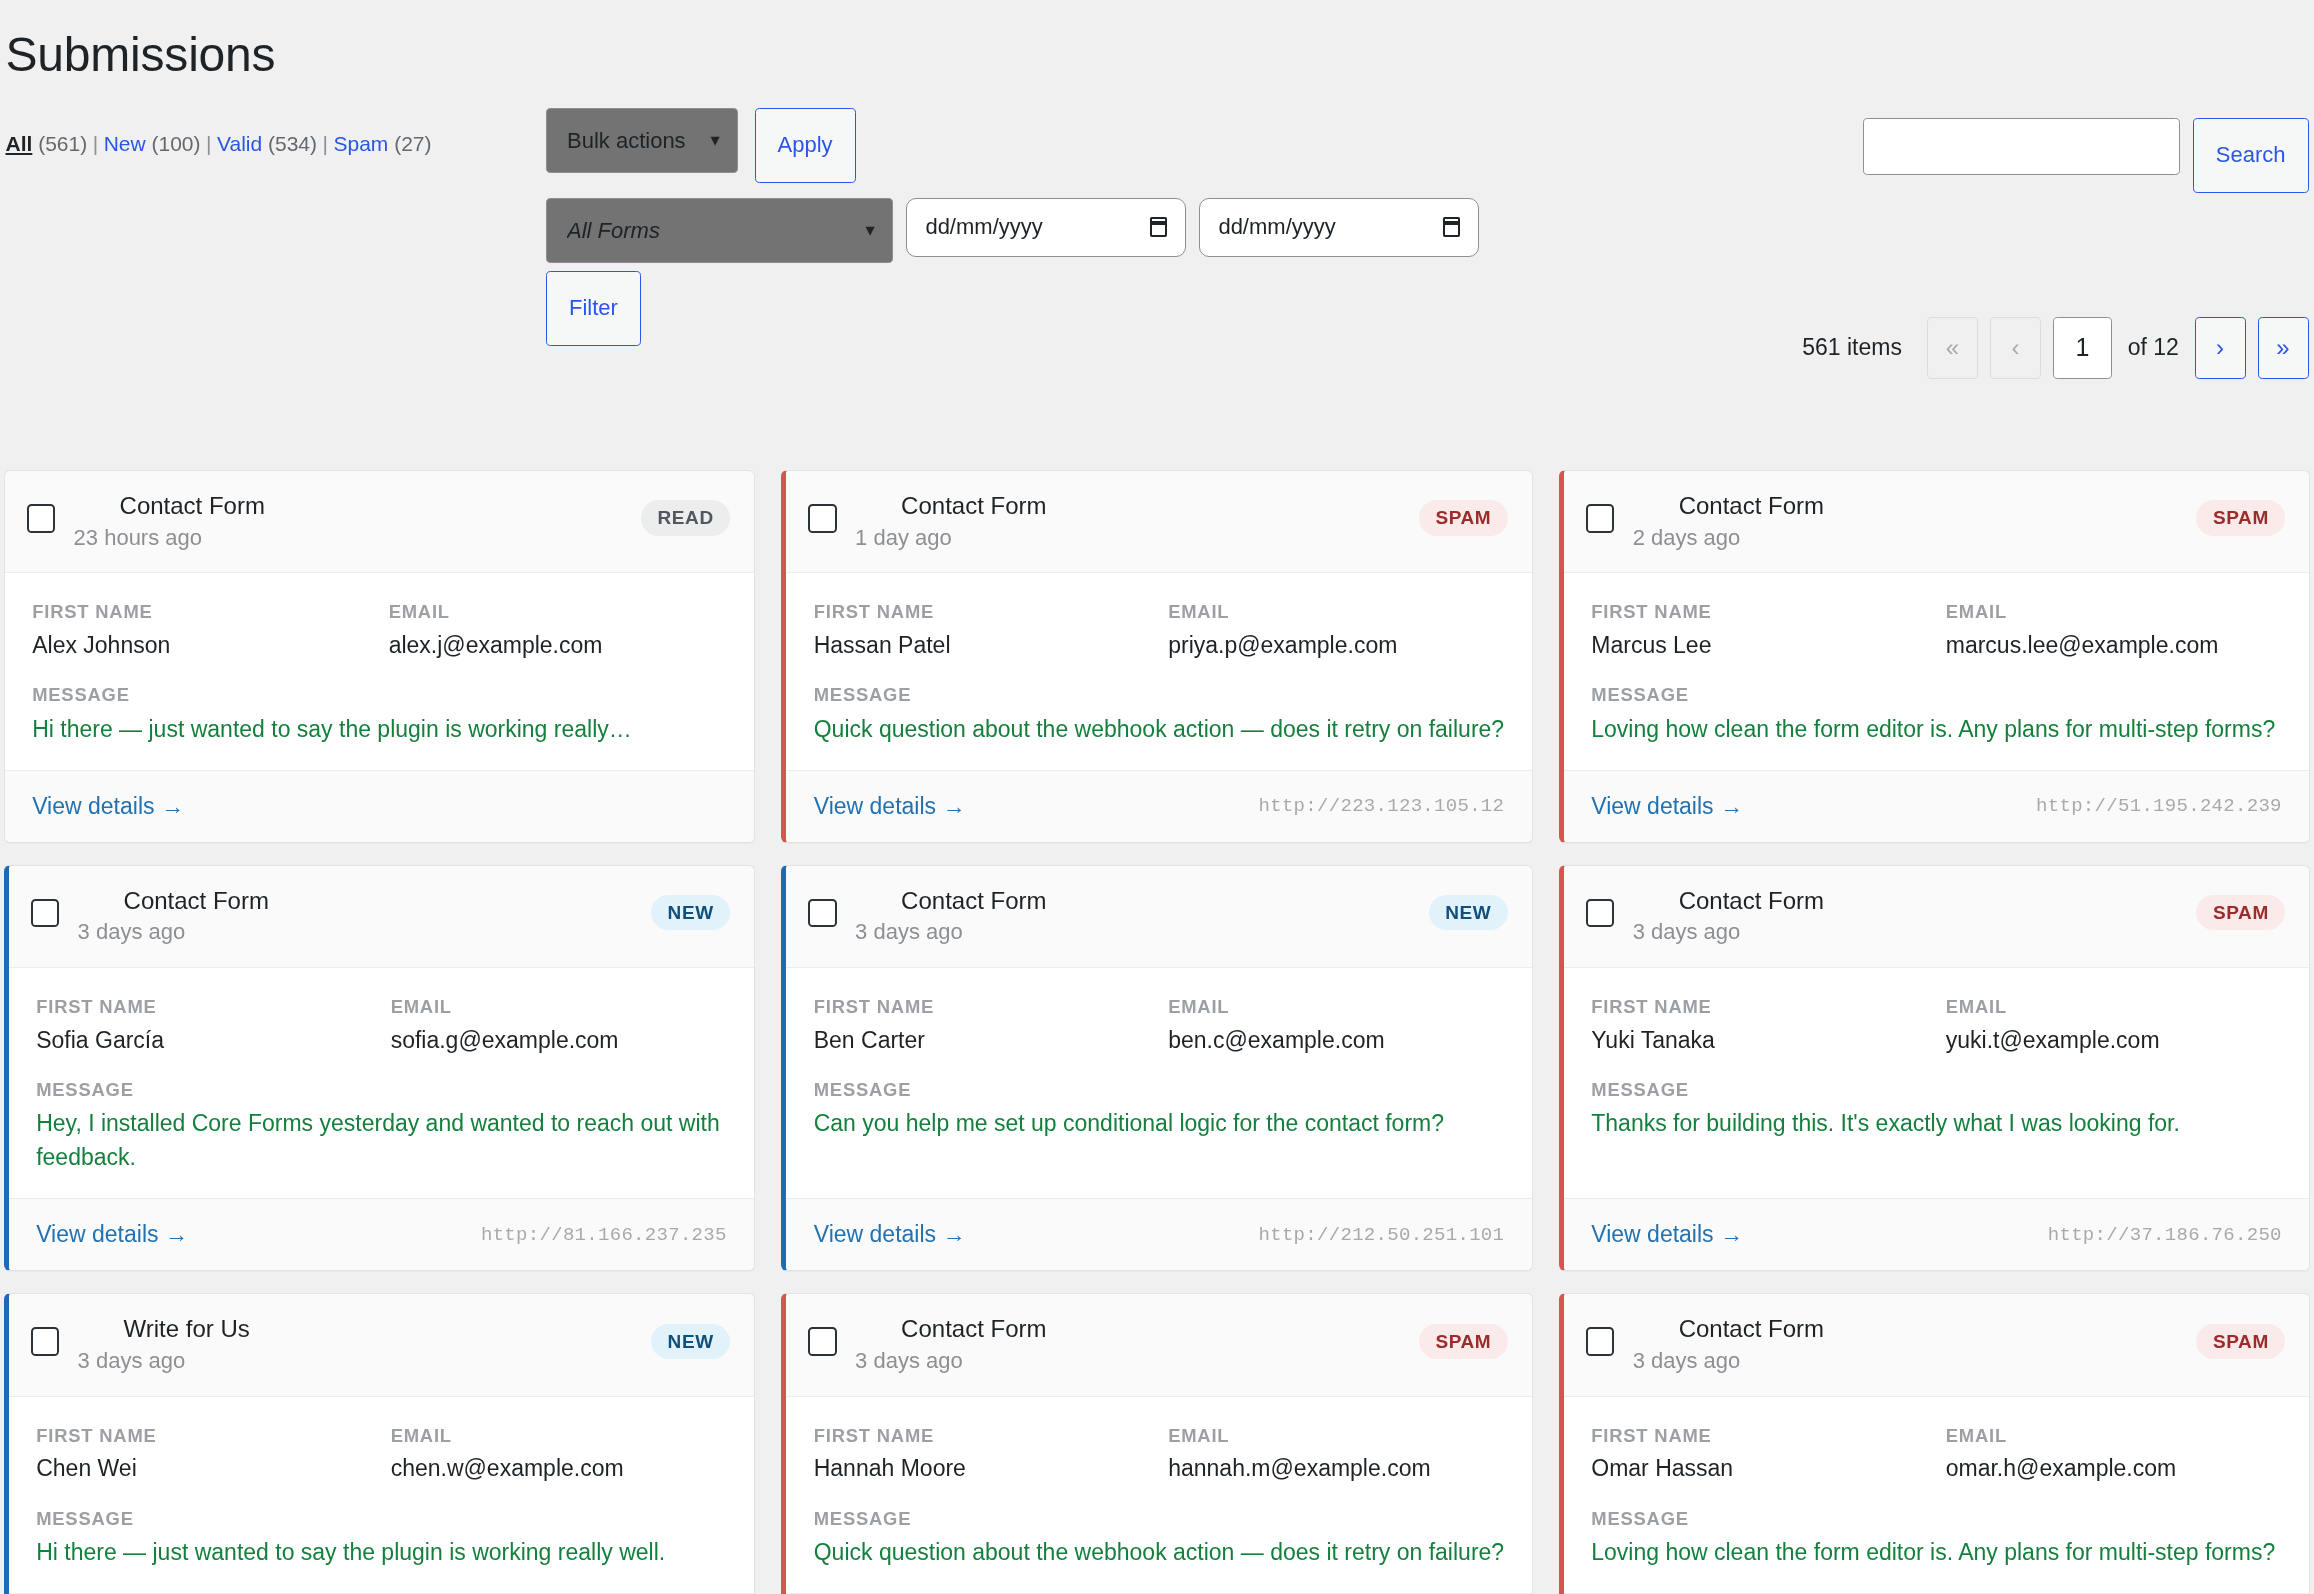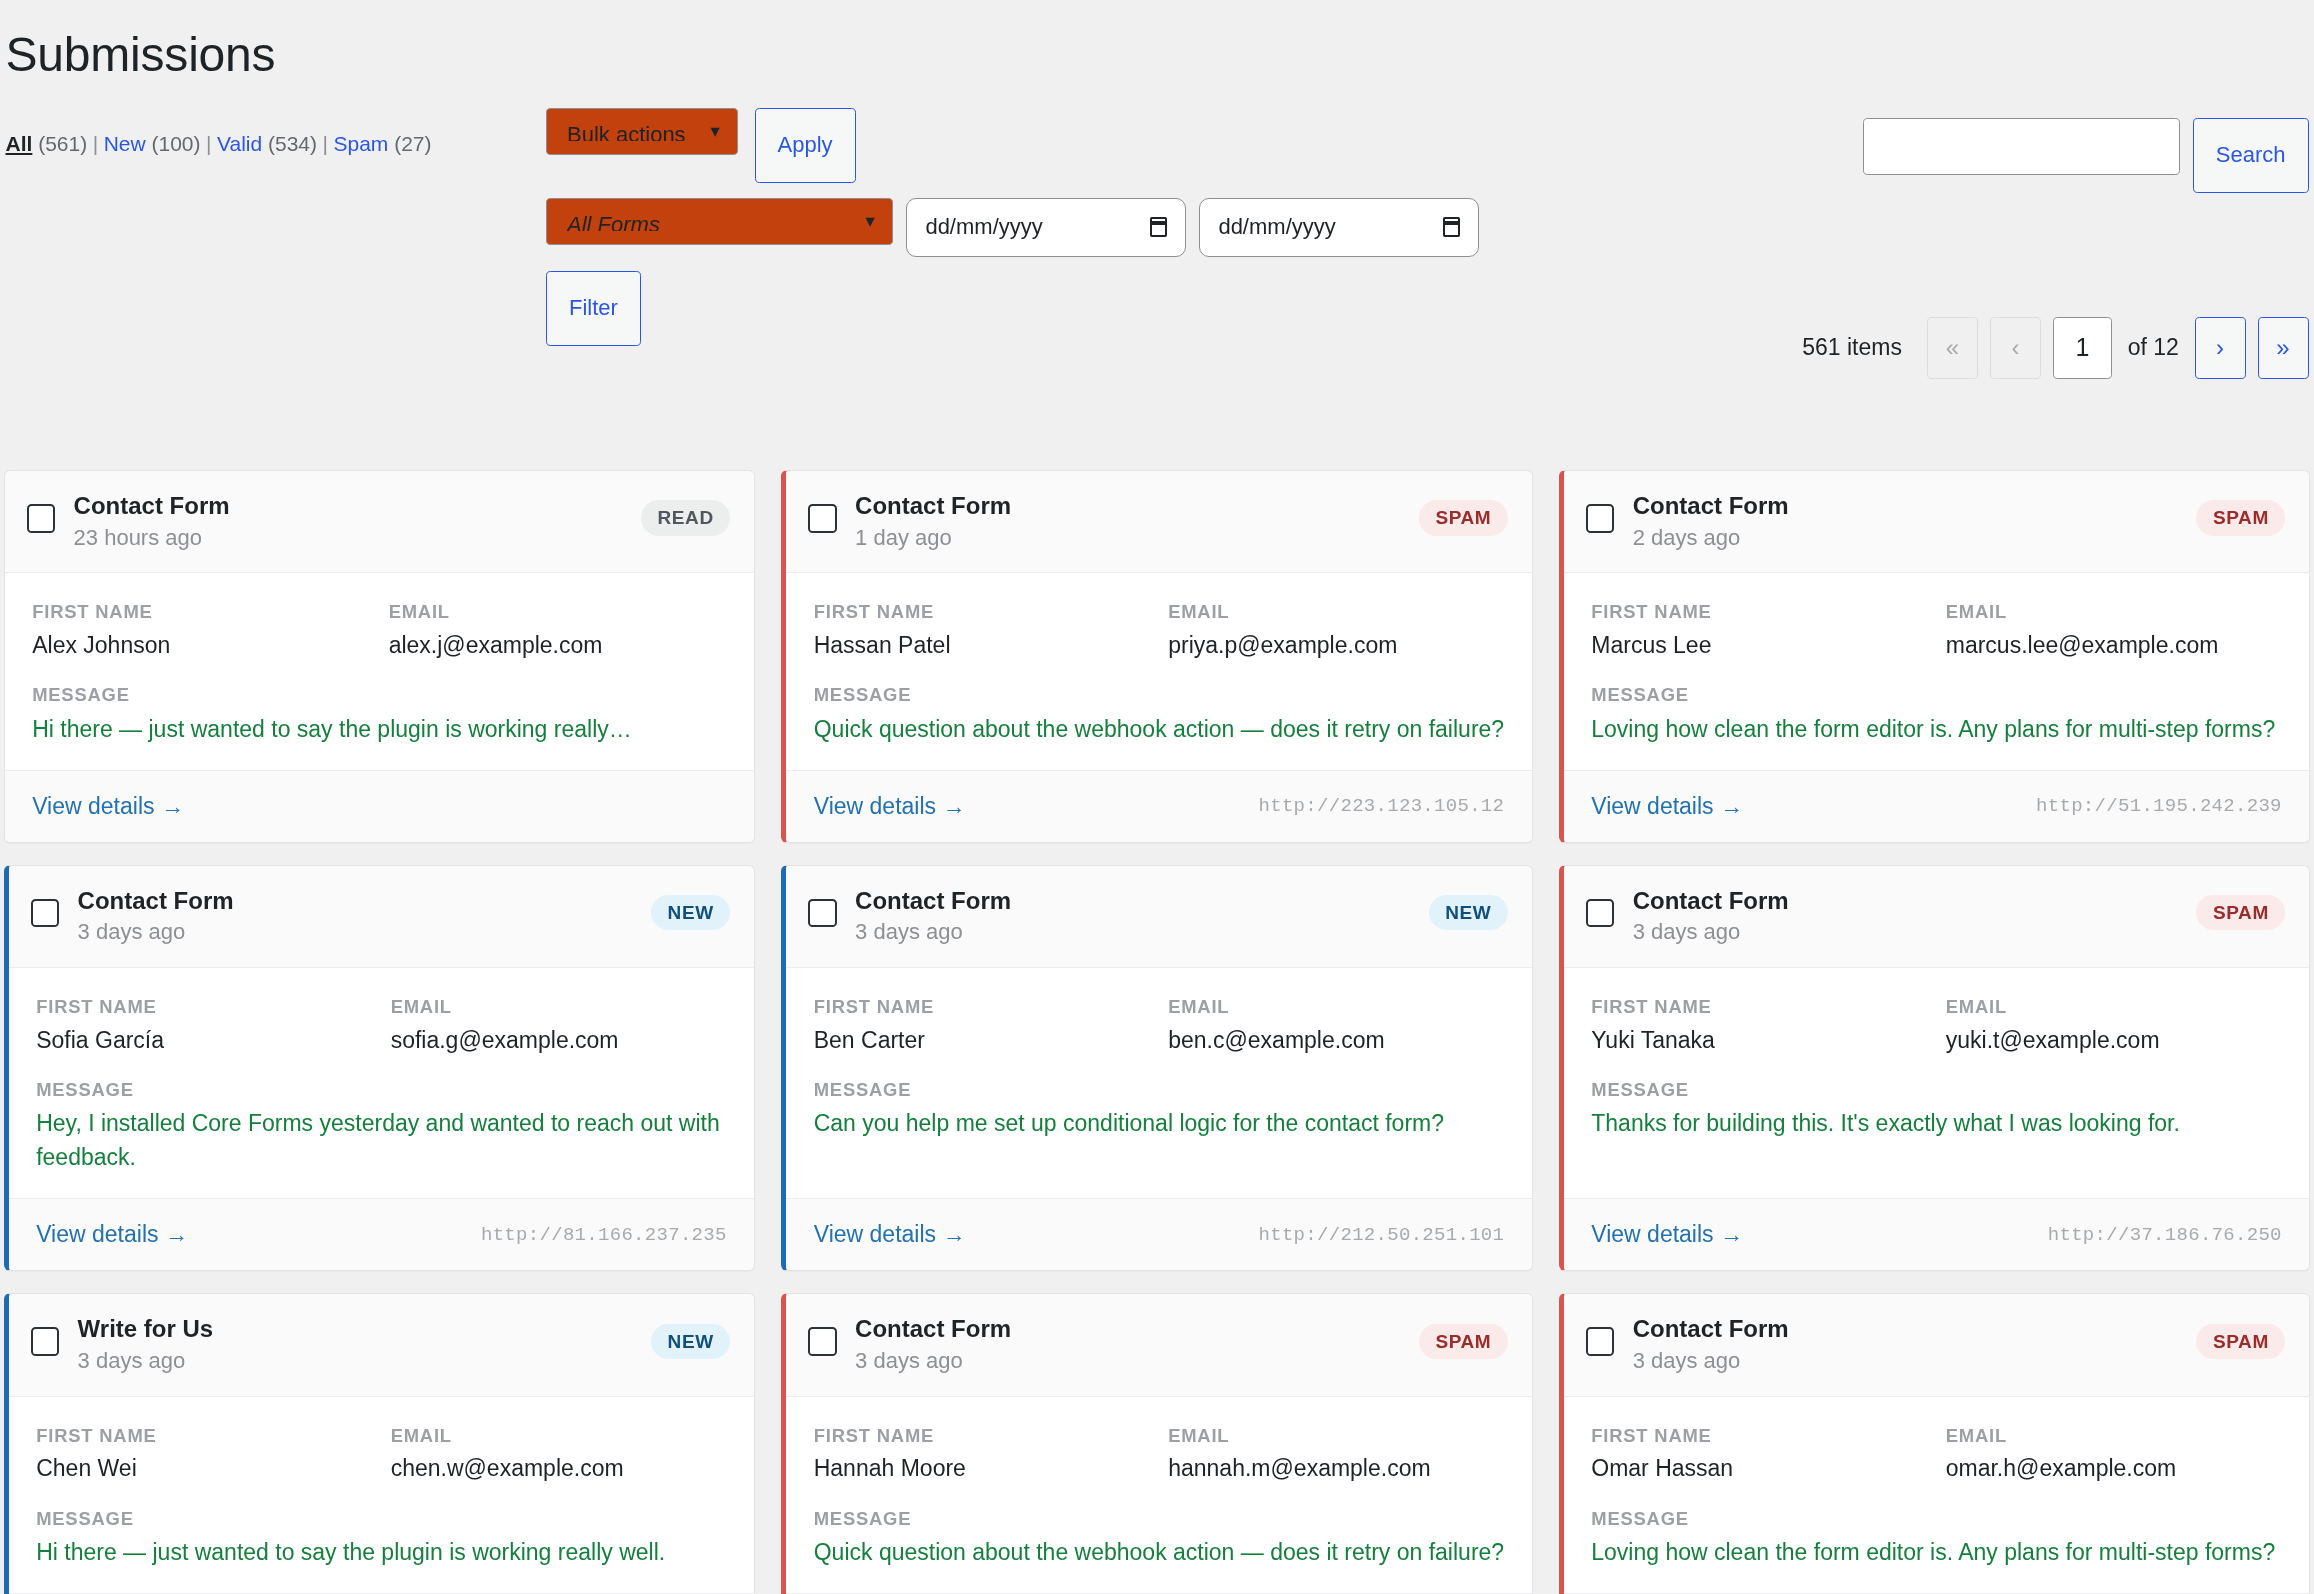--- a/index.html
+++ b/index.html
@@ -57,28 +57,28 @@
     position: absolute;
     left: 546px;
     top: 0;
     display: flex;
     align-items: flex-start;
     gap: 16.5px;
   }
   .select-box {
     appearance: none;
     -webkit-appearance: none;
-    background: #c2410c;
+    background: #737373;
     border: 1.4px solid #8c8f94;
     border-radius: 4.6px;
     font-size: 22px;
     font-family: "Liberation Sans", sans-serif;
     color: #1d2327;
     padding: 13px 51px 13px 20px;
-    height: 47px;
+    height: 65px;
     box-sizing: border-box;
     position: relative;
   }
   .select-wrap { position: relative; display: inline-block; }
   .select-wrap .chev {
     position: absolute;
     right: 18.4px;
     top: 50%;
     transform: translateY(-50%);
     pointer-events: none;
@@ -256,23 +256,24 @@
     box-sizing: border-box;
     cursor: pointer;
   }
   .head-txt {
     margin-left: 18.4px;
     flex: 1 1 auto;
     min-width: 0;
   }
   .form-name {
     font-size: 24px;
-    font-weight: 700;
+    font-weight: 400;
     color: #1d2327;
     line-height: 1.25;
+    margin-left: 46px;
   }
   .time-ago {
     font-size: 22px;
     color: #8c8f94;
     line-height: 1.3;
     margin-top: 2.8px;
   }
   .badge {
     flex: none;
     font-size: 19px;

